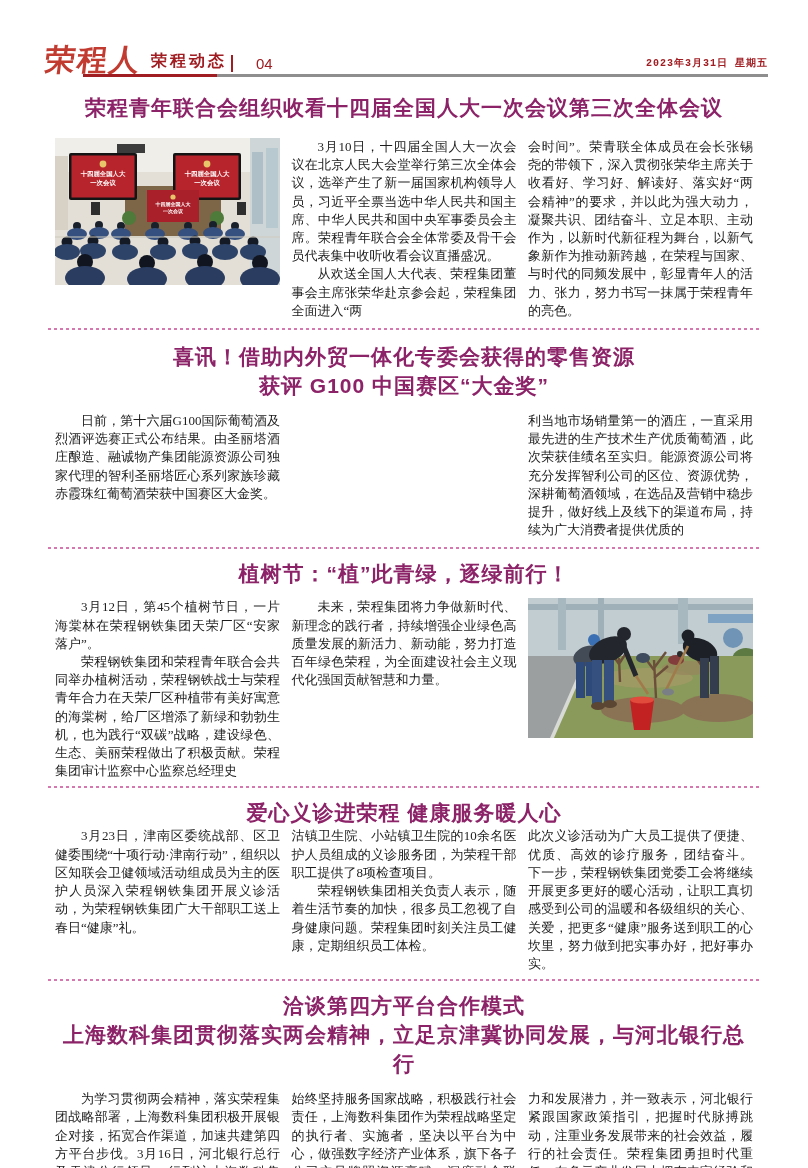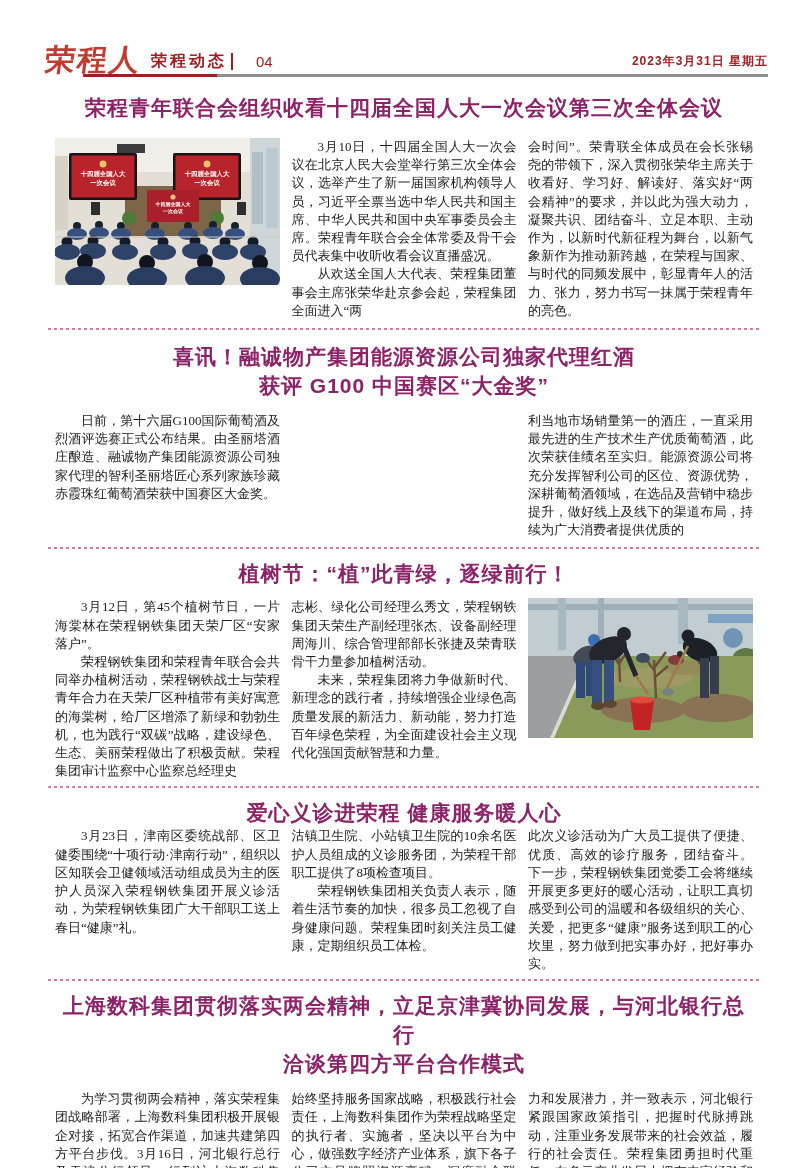--- a/index.html
+++ b/index.html
@@ -12,34 +12,34 @@
   }
 
   
   .masthead { position: relative; margin: 40px 40px 0 45px; height: 37px; }
   .mast-row { display: flex; align-items: flex-end; height: 100%; }
   .logo {
     font-family: "DejaVu Serif", serif; font-weight: bold;
     font-size: 30px; line-height: 30px; color: #c23b30;
     transform: skewX(-7deg); letter-spacing: 2px; padding-bottom: 2px;
   }
-  .mast-nav { display: flex; align-items: center; margin-left: 10px; padding-bottom: 5px; }
+  .mast-nav { display: flex; align-items: flex-end; margin-left: 10px; padding-bottom: 5px; }
   .section-name {
     font-family: "Liberation Sans", "DejaVu Sans", sans-serif; font-weight: bold;
     font-size: 16px; color: #a01d22; letter-spacing: 3px;
   }
   .page-num {
     font-family: "Liberation Sans", "DejaVu Sans", sans-serif;
     font-size: 15px; color: #a01d22; border-left: 2px solid #a01d22;
     padding-left: 23px; margin-left: 4px; line-height: 17px;
   }
   .mast-date {
     margin-left: auto; padding-bottom: 7px;
-    font-family: Liberation Sans, sans-serif; font-weight: bold;
-    font-size: 12px; color: #a01d22; letter-spacing: 1px;
+    font-family: Liberation Mono, monospace; font-weight: bold;
+    font-size: 10px; color: #a01d22; letter-spacing: 1px;
   }
   .rule-gray { position: absolute; left: 172px; right: 0; bottom: 0; height: 3px; background: #8e8e8e; }
   .rule-red  { position: absolute; left: 38px; width: 134px; bottom: 0; height: 3px; background: #a01d22; }
 
   
   .article { margin: 0 55px; }
   .article-title {
     font-family: "Liberation Sans", "DejaVu Sans", sans-serif; font-weight: bold;
     color: #8c2368; text-align: center; letter-spacing: 1px;
   }
@@ -190,21 +190,21 @@
       <div class="col">
         <p class="cont">会时间”。荣青联全体成员在会长张锡尧的带领下，深入贯彻张荣华主席关于收看好、学习好、解读好、落实好“两会精神”的要求，并以此为强大动力，凝聚共识、团结奋斗、立足本职、主动作为，以新时代新征程为舞台，以新气象新作为推动新跨越，在荣程与国家、与时代的同频发展中，彰显青年人的活力、张力，努力书写一抹属于荣程青年的亮色。</p>
       </div>
     </div>
   </div>
 
   <div class="sep sep-1"></div>
 
   <div class="article">
     <div class="article-title a2-title">
-      <span class="tline">喜讯！融诚物产集团能源资源公司独家代理红酒</span>
+      <span class="tline">喜讯！借助内外贸一体化专委会获得的零售资源</span>
       <span class="tline">获评 G100 中国赛区“大金奖”</span>
     </div>
     <div class="body-row a2-body">
       <div class="col">
         <p>日前，第十六届G100国际葡萄酒及烈酒评选赛正式公布结果。由圣丽塔酒庄酿造、融诚物产集团能源资源公司独家代理的智利圣丽塔匠心系列家族珍藏赤霞珠红葡萄酒荣获中国赛区大金奖。</p>
       </div>
       <div class="col">
         <p class="cont">利当地市场销量第一的酒庄，一直采用最先进的生产技术生产优质葡萄酒，此次荣获佳绩名至实归。能源资源公司将充分发挥智利公司的区位、资源优势，深耕葡萄酒领域，在选品及营销中稳步提升，做好线上及线下的渠道布局，持续为广大消费者提供优质的</p>
       </div>
     </div>
@@ -215,21 +215,20 @@
   <div class="article">
     <div class="article-title a3-title">
       <span class="tline">植树节：“植”此青绿，逐绿前行！</span>
     </div>
     <div class="body-row a3-body">
       <div class="col">
         <p>3月12日，第45个植树节日，一片海棠林在荣程钢铁集团天荣厂区“安家落户”。</p>
         <p>荣程钢铁集团和荣程青年联合会共同举办植树活动，荣程钢铁战士与荣程青年合力在天荣厂区种植带有美好寓意的海棠树，给厂区增添了新绿和勃勃生机，也为践行“双碳”战略，建设绿色、生态、美丽荣程做出了积极贡献。荣程集团审计监察中心监察总经理史</p>
       </div>
       <div class="col">
-        <p class="cont">志彬、绿化公司经理么秀文，荣程钢铁集团天荣生产副经理张杰、设备副经理周海川、综合管理部部长张捷及荣青联骨干力量参加植树活动。</p>
         <p>未来，荣程集团将力争做新时代、新理念的践行者，持续增强企业绿色高质量发展的新活力、新动能，努力打造百年绿色荣程，为全面建设社会主义现代化强国贡献智慧和力量。</p>
       </div>
       <div class="photo">
         <svg viewBox="0 0 225 140" xmlns="http://www.w3.org/2000/svg">
           <rect width="225" height="140" fill="#8a9a5b"></rect>
           <rect width="225" height="58" fill="#c2cdd1"></rect>
           <rect x="0" y="6" width="225" height="6" fill="#9fb0b8"></rect>
           <rect x="30" y="0" width="8" height="52" fill="#a8b8bf"></rect>
           <rect x="70" y="0" width="6" height="52" fill="#9fb0b8"></rect>
           <rect x="150" y="0" width="10" height="46" fill="#a8b8bf"></rect>
@@ -299,22 +298,22 @@
       <div class="col">
         <p class="cont">此次义诊活动为广大员工提供了便捷、优质、高效的诊疗服务，团结奋斗。　下一步，荣程钢铁集团党委工会将继续开展更多更好的暖心活动，让职工真切感受到公司的温暖和各级组织的关心、关爱，把更多“健康”服务送到职工的心坎里，努力做到把实事办好，把好事办实。</p>
       </div>
     </div>
   </div>
 
   <div class="sep sep-4"></div>
 
   <div class="article">
     <div class="article-title a5-title">
+      <span class="tline">洽谈第四方平台合作模式</span>
       <span class="tline">上海数科集团贯彻落实两会精神，立足京津冀协同发展，与河北银行总行</span>
-      <span class="tline">洽谈第四方平台合作模式</span>
     </div>
     <div class="body-row a5-body">
       <div class="col">
         <p>为学习贯彻两会精神，落实荣程集团战略部署，上海数科集团积极开展银企对接，拓宽合作渠道，加速共建第四方平台步伐。3月16日，河北银行总行及天津分行领导一行到访上海数科集团，就如何开展各项合作等与上海数科集团业务团队座谈交流。</p>
         <p>会上，上海数科集团业务团队介绍了荣程集团发展历程及科技金融类业务发展模式，着重阐述了第四方平台建设需求。团队负责人表示，荣程集团创业发展三十五年，</p>
       </div>
       <div class="col">
         <p class="cont">始终坚持服务国家战略，积极践行社会责任，上海数科集团作为荣程战略坚定的执行者、实施者，坚决以平台为中心，做强数字经济产业体系，旗下各子公司立足牌照资源禀赋，深度融合联合，打造多个业务场景，赋能实体经济发展。上海数科集团愿与河北银行共商第四方平台合作模式，强化金融服务支持，实现共赢发展。</p>
 
       </div>

